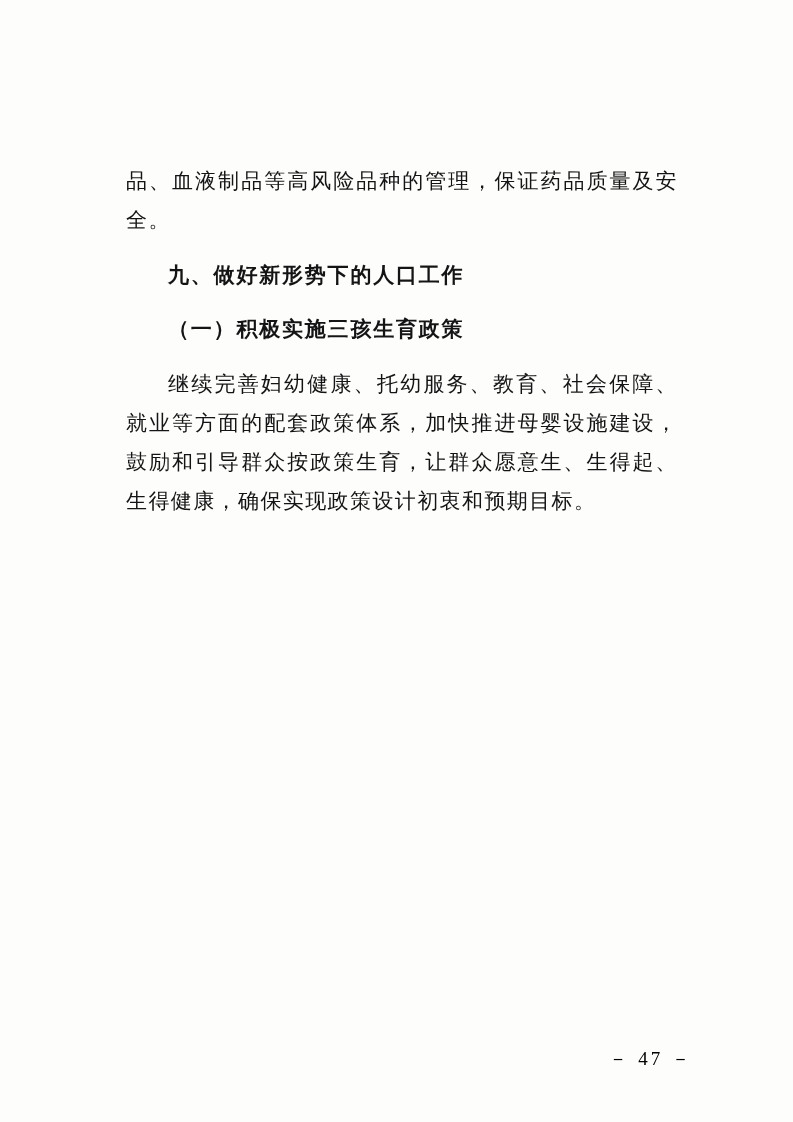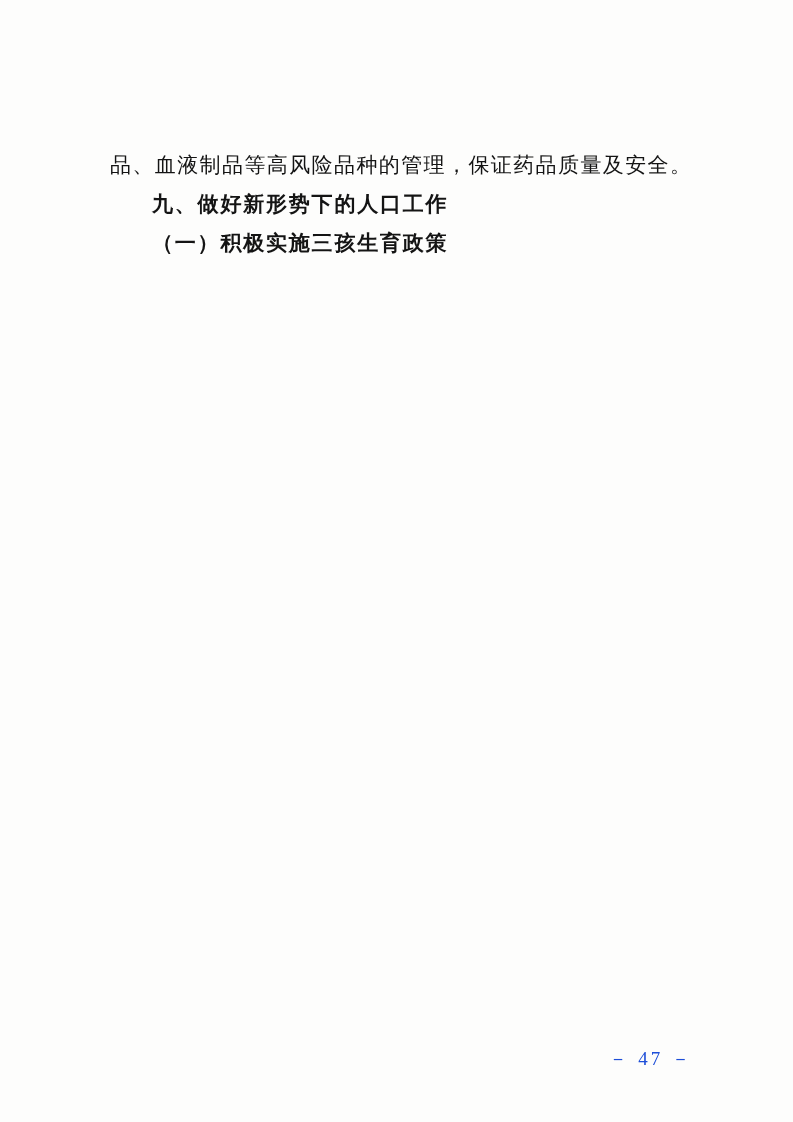--- a/index.html
+++ b/index.html
@@ -21,21 +21,21 @@
     position: absolute;
     left: 110px;
     top: 146px;
     width: 584px;
     font-size: 21px;
     line-height: 38.8px;
     text-align: justify;
     letter-spacing: 1.4px;
   }
   .doc-body p {
-    margin: 0;
+    margin: 16px;
   }
   .para {
     text-indent: 2em;
   }
   .para-continued {
     text-indent: 0;
   }
   .heading-major {
     font-family: "Liberation Sans", "DejaVu Sans", sans-serif;
     font-weight: bold;
@@ -50,26 +50,27 @@
     letter-spacing: 1.8px;
     margin-top: 3px;
     margin-bottom: 2px;
   }
   .page-footer {
     position: absolute;
     right: 100px;
     bottom: 50px;
     font-size: 19px;
     letter-spacing: 3px;
-    color: #1d4ed8;
+    color: #000000;
   }
 </style>
 </head>
 <body>
 
 <div class="page">
   <div class="doc-body">
       <p class="para-continued">品、血液制品等高风险品种的管理，保证药品质量及安全。</p>
       <p class="heading-major">九、做好新形势下的人口工作</p>
       <p class="heading-sub">（一）积极实施三孩生育政策</p>
+      <p class="para">继续完善妇幼健康、托幼服务、教育、社会保障、就业等方面的配套政策体系，加快推进母婴设施建设，鼓励和引导群众按政策生育，让群众愿意生、生得起、生得健康，确保实现政策设计初衷和预期目标。</p>
     </div>
   <div class="page-footer">－ 47 －</div>
 </div>
 
 </body></html>

